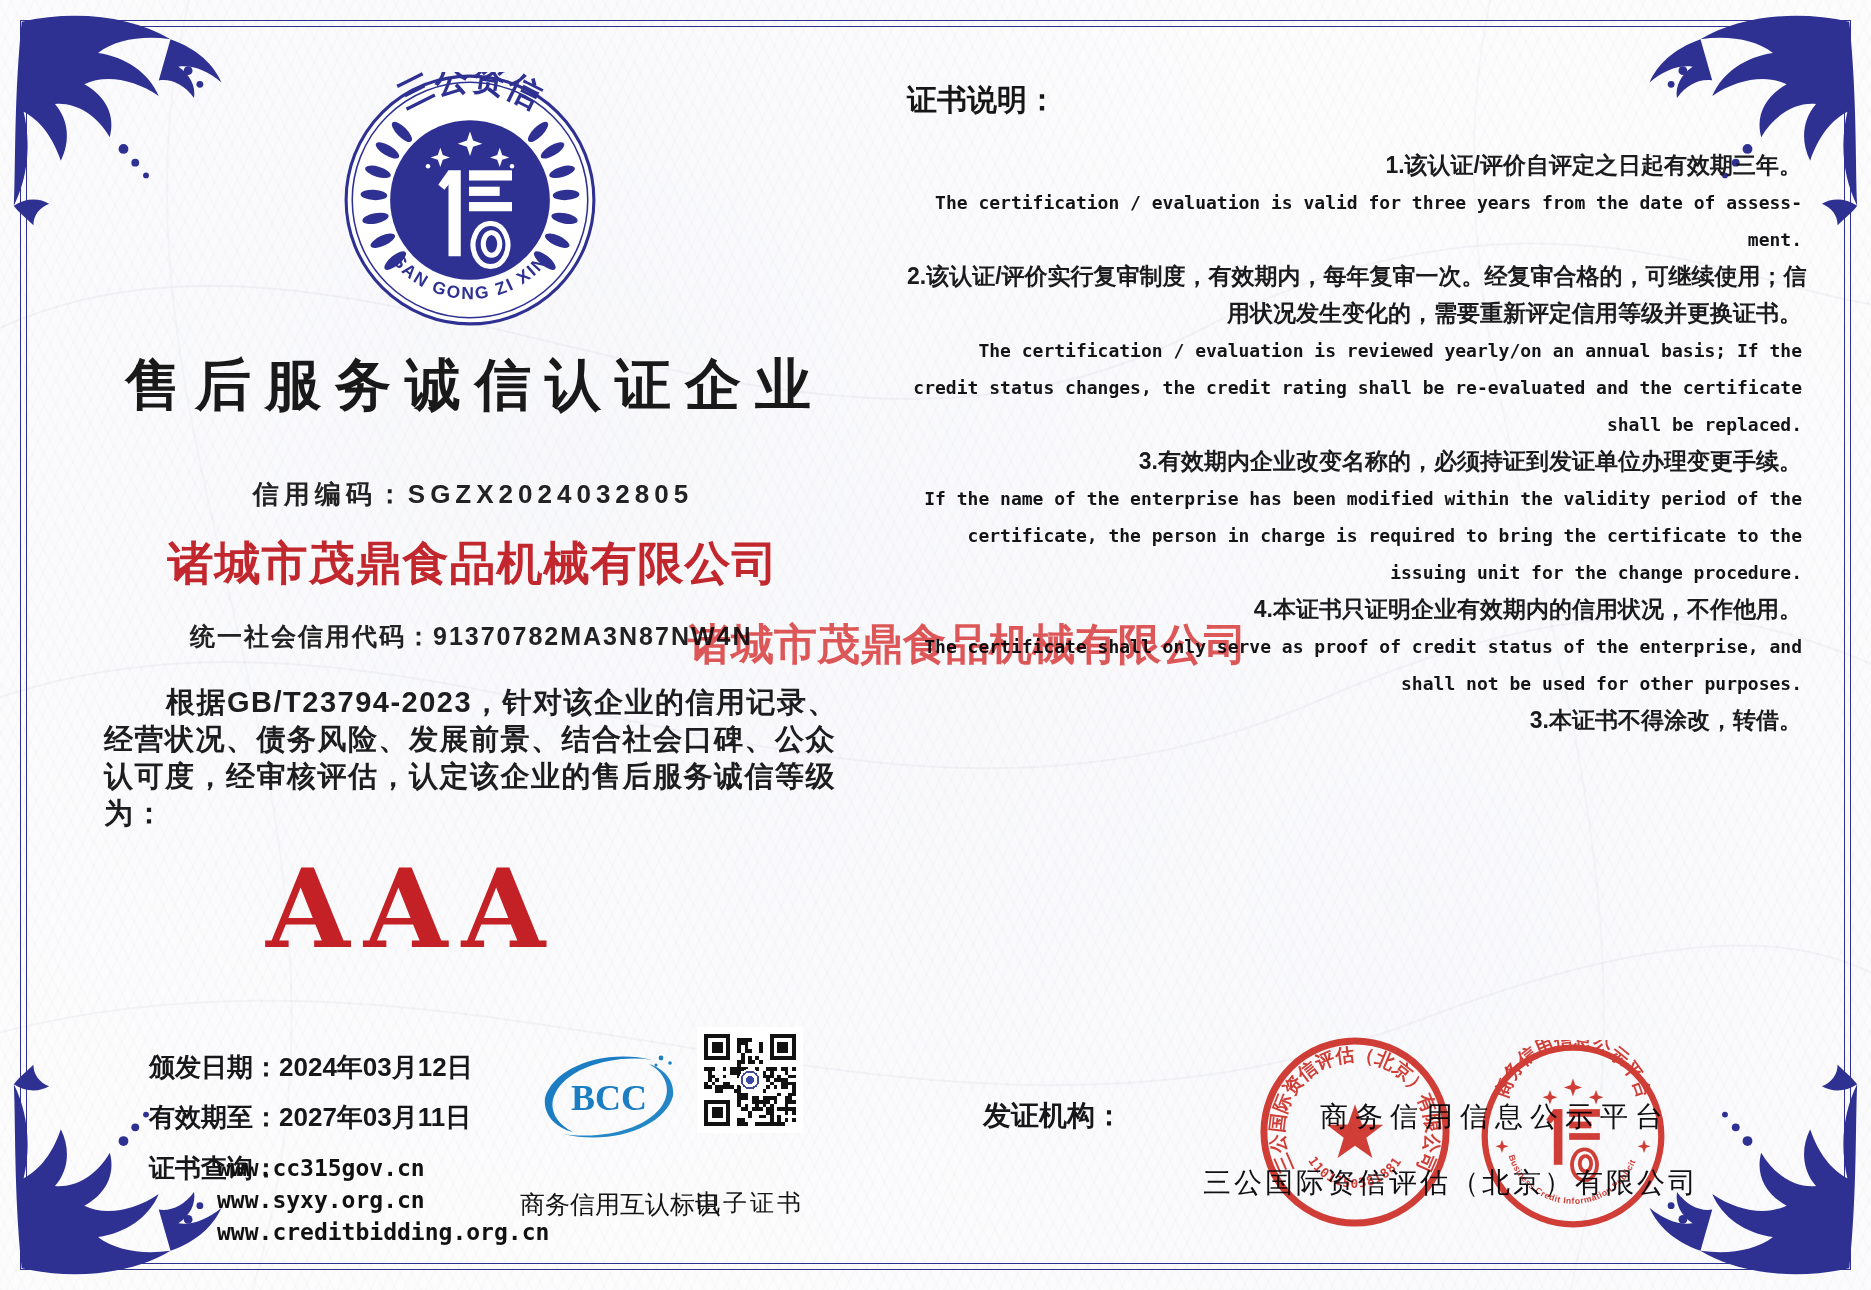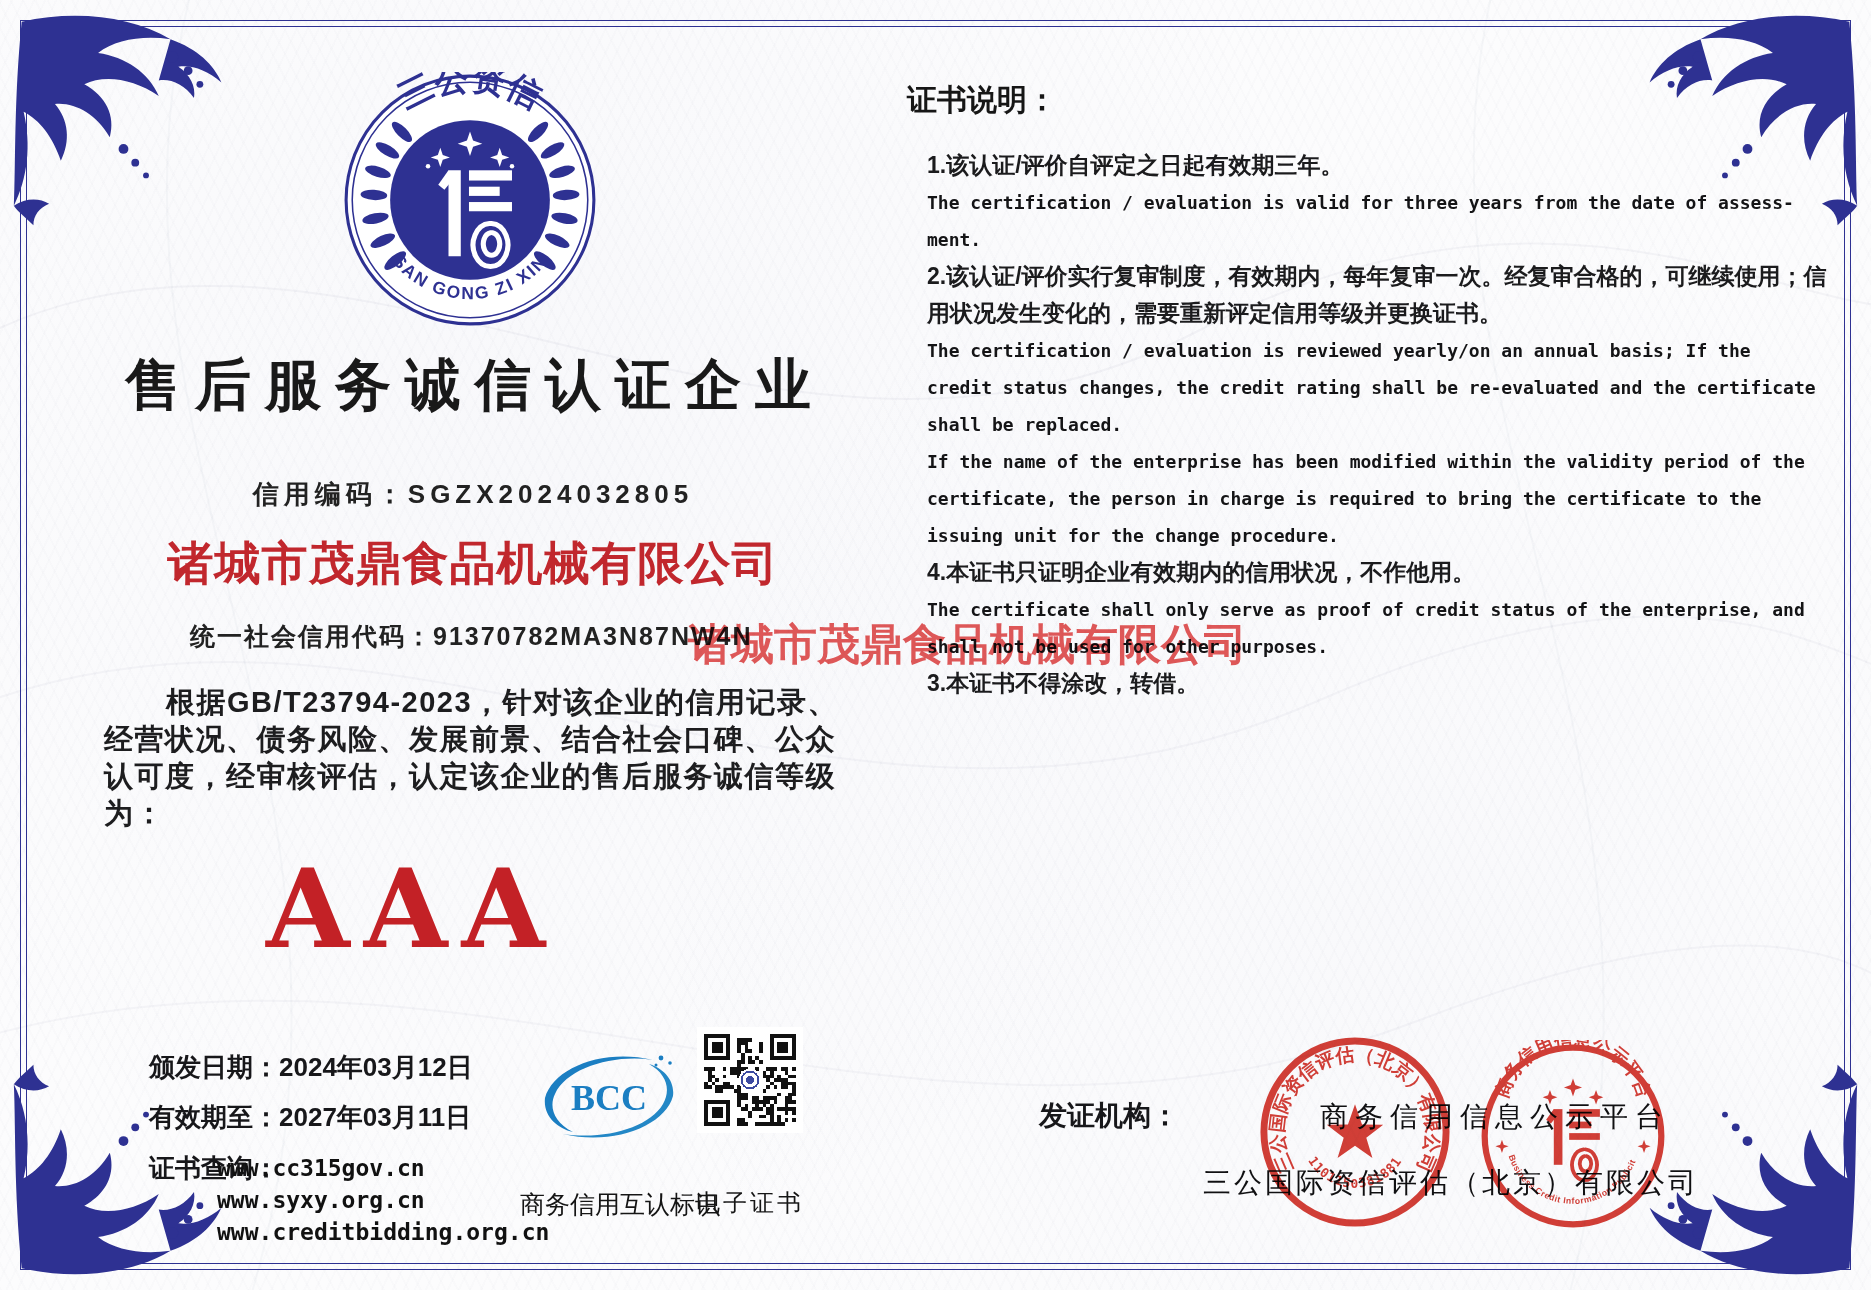--- a/index.html
+++ b/index.html
@@ -47,25 +47,25 @@
   .bcc{left:533px; top:1050px; width:150px; height:92px; z-index:3;}
   .bcc-cap{left:510px; top:1188px; width:220px; text-align:center; font-family:Liberation Mono, monospace;
     font-size:25px; color:#151515; z-index:3; white-space:nowrap;}
   .qr{left:697px; top:1027px; width:106px; height:106px; z-index:3;}
   .qr-cap{left:690px; top:1187px; width:120px; text-align:center; font-family:"Liberation Serif", serif;
     font-size:24px; letter-spacing:3px; color:#151515; z-index:3; white-space:nowrap;}
   .watermark{left:688px; top:616px; font-size:43px; font-weight:800; color:#dd2a2a; opacity:0.78;
     mix-blend-mode:multiply; letter-spacing:0px; z-index:5; white-space:nowrap;}
   
   .notes-head{left:907px; top:80px; font-size:30px; font-weight:800; color:#161616; z-index:3;}
-  .notes{left:927px; top:147px; width:895px; z-index:3;}
+  .notes{left:907px; top:147px; width:895px; z-index:3;text-align:right;}
   .notes .line{display:block; height:37px; line-height:37px; white-space:nowrap; overflow:visible;}
   .notes .zh{font-size:23px; font-weight:700; color:#1b1b1d;}
   .notes .en{font-family:"DejaVu Sans Mono", monospace; font-size:18px; font-weight:600; color:#141416;}
-  .issuer-label{left:1039px; top:1097px; font-size:28px; font-weight:800; color:#17171a; z-index:3;}
+  .issuer-label{left:983px; top:1097px; font-size:28px; font-weight:800; color:#17171a; z-index:3;}
   .issuer-l1{left:1320px; top:1098px; font-family:"Liberation Serif", serif; font-size:28px;
     letter-spacing:7px; color:#101012; z-index:3; white-space:nowrap;}
   .issuer-l2{left:1203px; top:1164px; font-family:"Liberation Serif", serif; font-size:28px;
     letter-spacing:3px; color:#101012; z-index:3; white-space:nowrap;}
   .seal{z-index:6; opacity:0.88; mix-blend-mode:multiply;}
   .seal1{left:1256px; top:1033px; width:198px; height:198px;}
   .seal2{left:1477px; top:1040px; width:192px; height:192px;}
 </style>
 </head>
 <body>
@@ -431,20 +431,21 @@
       <span class="line zh">2.该认证/评价实行复审制度，有效期内，每年复审一次。经复审合格的，可继续使用；信</span>
 
       <span class="line zh">用状况发生变化的，需要重新评定信用等级并更换证书。</span>
 
       <span class="line en">The certification / evaluation is reviewed yearly/on an annual basis; If the</span>
 
       <span class="line en">credit status changes, the credit rating shall be re-evaluated and the certificate</span>
 
       <span class="line en">shall be replaced.</span>
 
+      <span class="line zh">3.有效期内企业改变名称的，必须持证到发证单位办理变更手续。</span>
 
       <span class="line en">If the name of the enterprise has been modified within the validity period of the</span>
 
       <span class="line en">certificate, the person in charge is required to bring the certificate to the</span>
 
       <span class="line en">issuing unit for the change procedure.</span>
 
       <span class="line zh">4.本证书只证明企业有效期内的信用状况，不作他用。</span>
 
       <span class="line en">The certificate shall only serve as proof of credit status of the enterprise, and</span>

